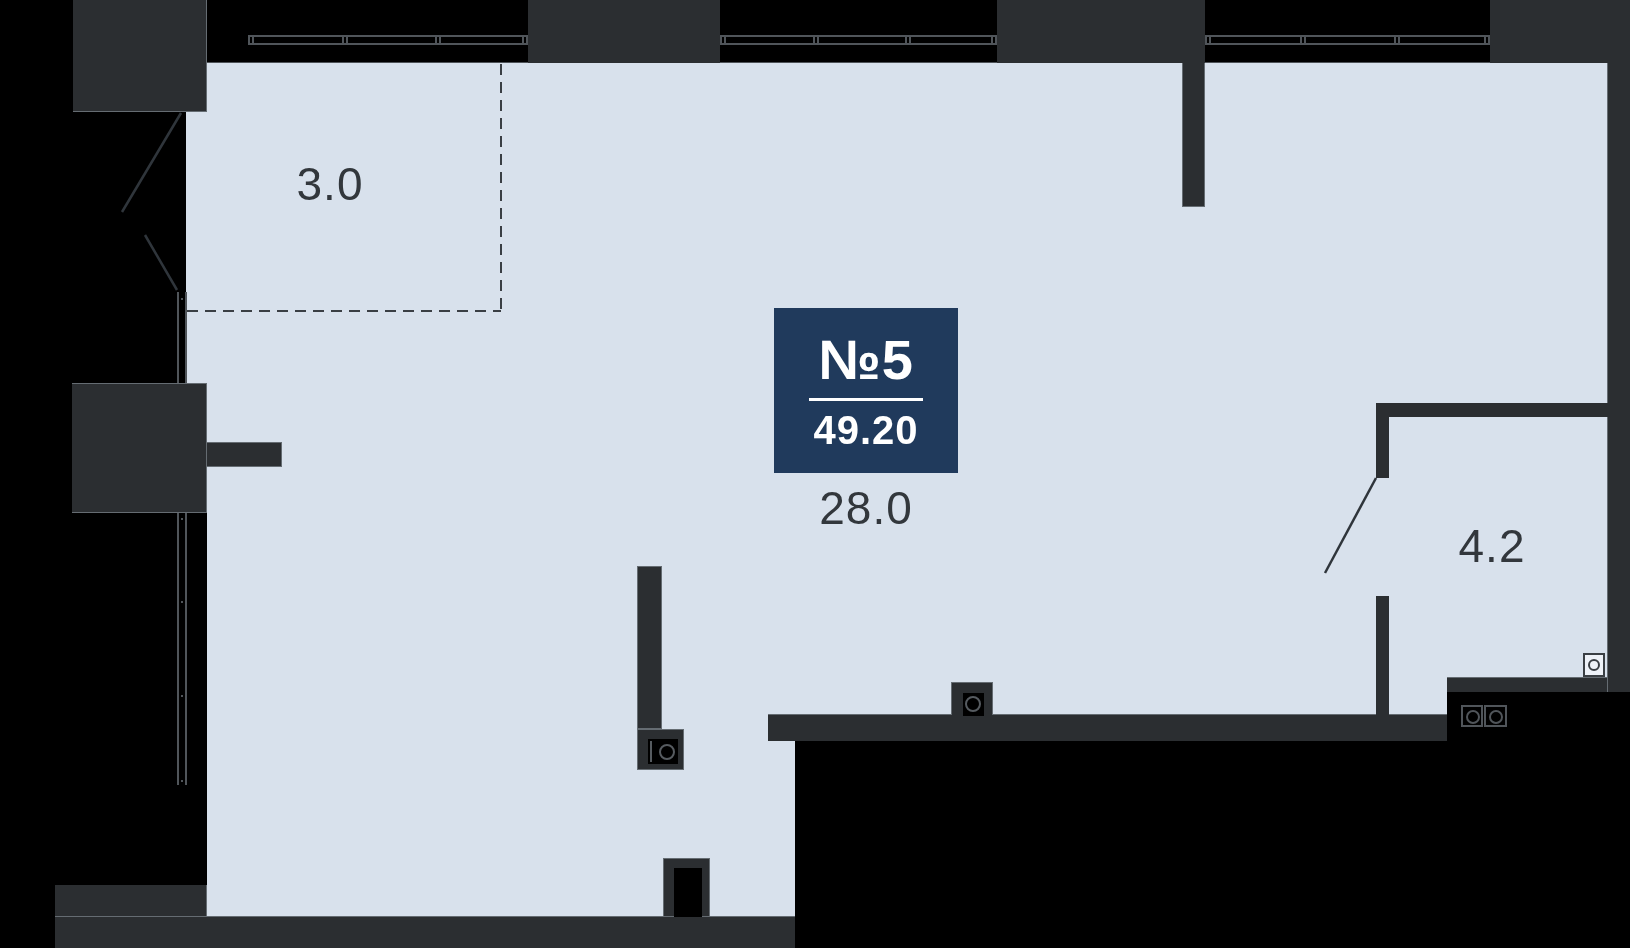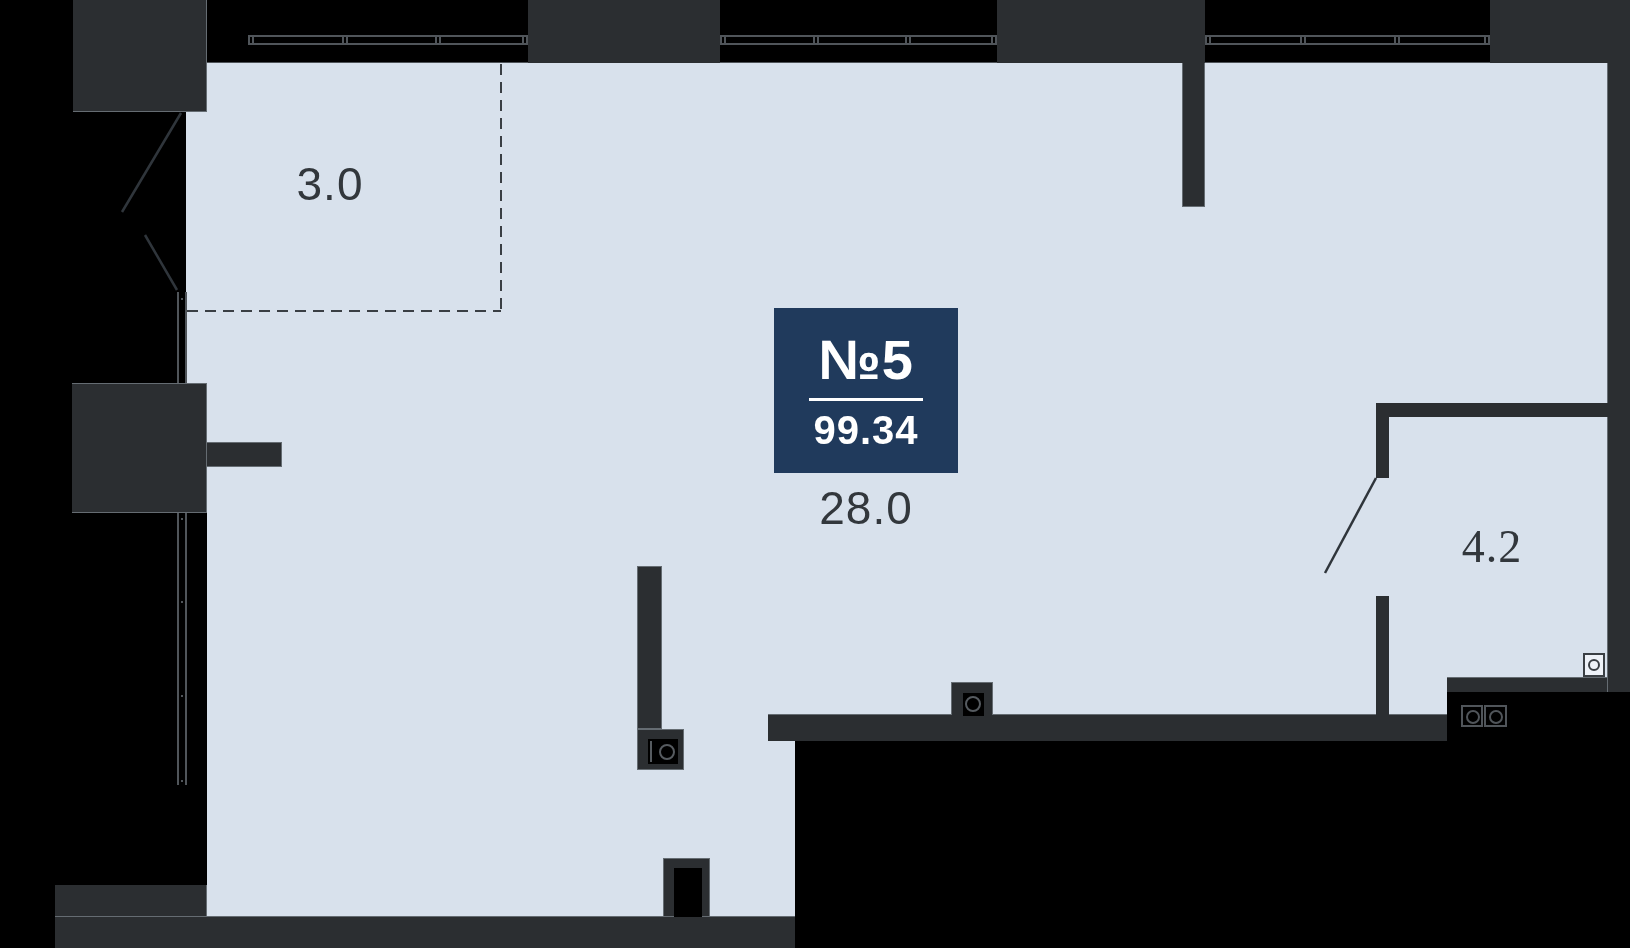--- a/index.html
+++ b/index.html
@@ -120,20 +120,20 @@
 
   <svg class="overlay" width="1630" height="948" viewBox="0 0 1630 948">
     <path d="M181 113 L122 212 M145 235 L177 290" stroke="#2f353b" stroke-width="2.5" fill="none"></path>
     <path d="M1376 478 L1325 573" stroke="#2f353b" stroke-width="2.5" fill="none"></path>
     <path d="M501 64 V311 M187 311 H501" stroke="#3a3f44" stroke-width="2" fill="none" stroke-dasharray="11 7"></path>
   </svg>
 
   <div id="badge" class="abs" style="left:774px;top:308px;width:184px;height:165px;">
     <div class="num">№5</div>
     <div class="divider"></div>
-    <div class="total">99.34</div>
+    <div class="total">49.20</div>
   </div>
 
   <div class="room-label" style="left:866px;top:508px;">28.0</div>
   <div class="room-label" style="left:330px;top:184px;">3.0</div>
-  <div class="room-label" style="left:1492px;top:546px;font-family:Liberation Serif, serif;">4.2</div>
+  <div class="room-label" style="left:1492px;top:546px;">4.2</div>
 
 </div>
 
 </body></html>

